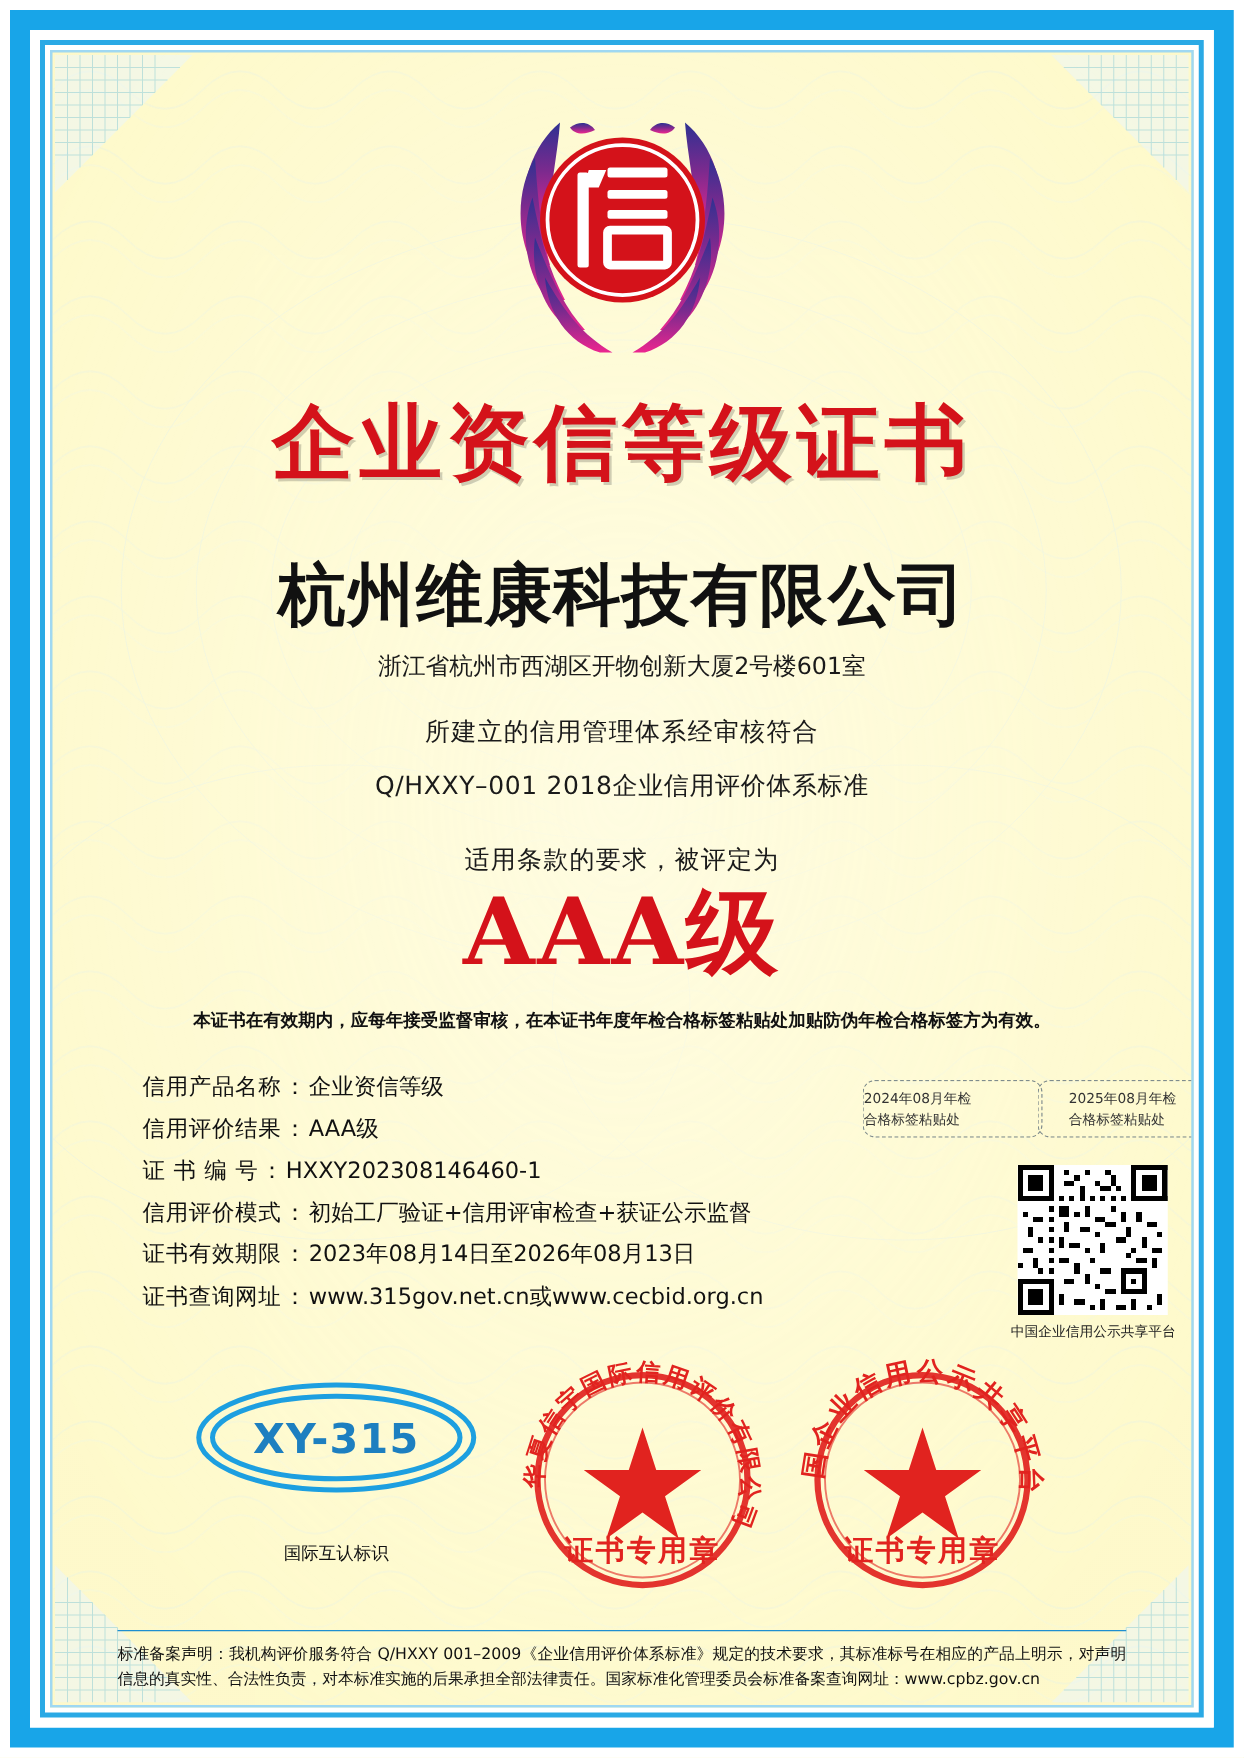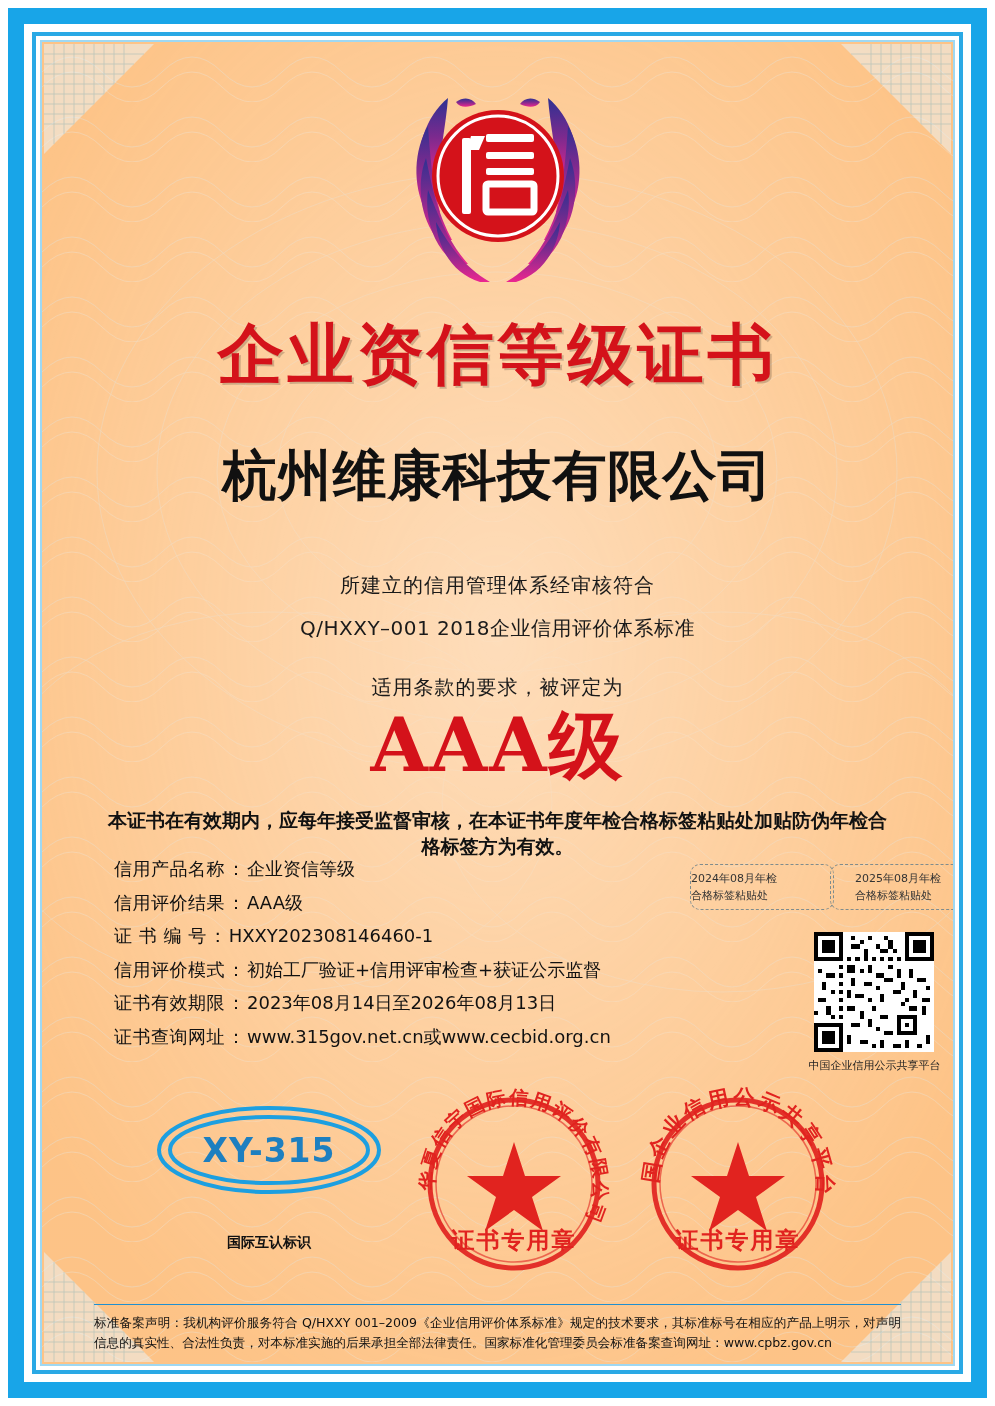--- a/index.html
+++ b/index.html
@@ -39,21 +39,21 @@
     position: absolute;
     left: 32px; top: 32px; right: 32px; bottom: 32px;
     border: 4px solid #2aa9e5;
     box-sizing: border-box;
   }
   .band-inner-edge {
     position: absolute;
     left: 40px; top: 40px; right: 40px; bottom: 40px;
     border: 2px solid #9fd8f2;
     box-sizing: border-box;
-    background: #fdba74;
+    background: #fef9c3;
     overflow: hidden;
   }
 
   
   .guilloche {
     position: absolute;
     left: 0; top: 0; right: 0; bottom: 0;
     opacity: 0.55;
     pointer-events: none;
   }
@@ -141,21 +141,21 @@
     color: #d4121a;
     letter-spacing: 2px;
   }
 
   .notice {
     position: absolute;
     top: 766px;
     left: 60px; right: 60px;
     text-align: center;
     font-family: "DejaVu Sans", sans-serif;
-    font-size: 19px;
+    font-size: 14px;
     color: #111111;
     font-weight: bold;
   }
 
   
   .details {
     position: absolute;
     top: 815px;
     left: 72px;
     width: 560px;
@@ -225,21 +225,20 @@
   }
   .xy-caption {
     position: absolute;
     left: 112px;
     top: 1192px;
     width: 230px;
     text-align: center;
     font-family: "DejaVu Sans", sans-serif;
     font-size: 14px;
     color: #111;
-    font-weight: bold;
   }
 
   
   .seal {
     position: absolute;
     width: 208px;
     height: 208px;
   }
   .seal-1 { left: 368px; top: 1038px; }
   .seal-2 { left: 592px; top: 1038px; }
@@ -360,20 +359,21 @@
           <rect x="118" y="62" width="48" height="8" rx="2"></rect>
           <rect x="118" y="80" width="48" height="7" rx="2"></rect>
           <rect x="118" y="96" width="48" height="7" rx="2"></rect>
           <rect x="118" y="112" width="48" height="28" rx="2" fill="none" stroke="#ffffff" stroke-width="7"></rect>
         </g>
       </svg>
 
       <div class="main-title">企业资信等级证书</div>
 
       <div class="company-name">杭州维康科技有限公司</div>
+      <div class="company-address">浙江省杭州市西湖区开物创新大厦2号楼601室</div>
 
       <div class="decl-line decl-1">所建立的信用管理体系经审核符合</div>
       <div class="decl-line decl-2">Q/HXXY–001 2018企业信用评价体系标准</div>
       <div class="decl-line decl-3">适用条款的要求，被评定为</div>
 
       <div class="grade">AAA级</div>
 
       <div class="notice">本证书在有效期内，应每年接受监督审核，在本证书年度年检合格标签粘贴处加贴防伪年检合格标签方为有效。</div>
 
       <div class="details">

